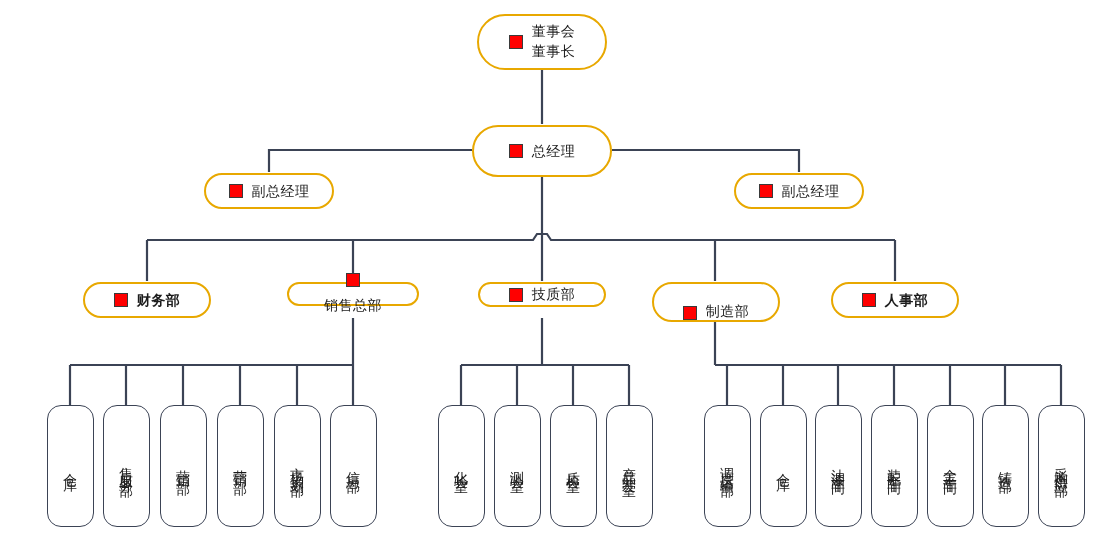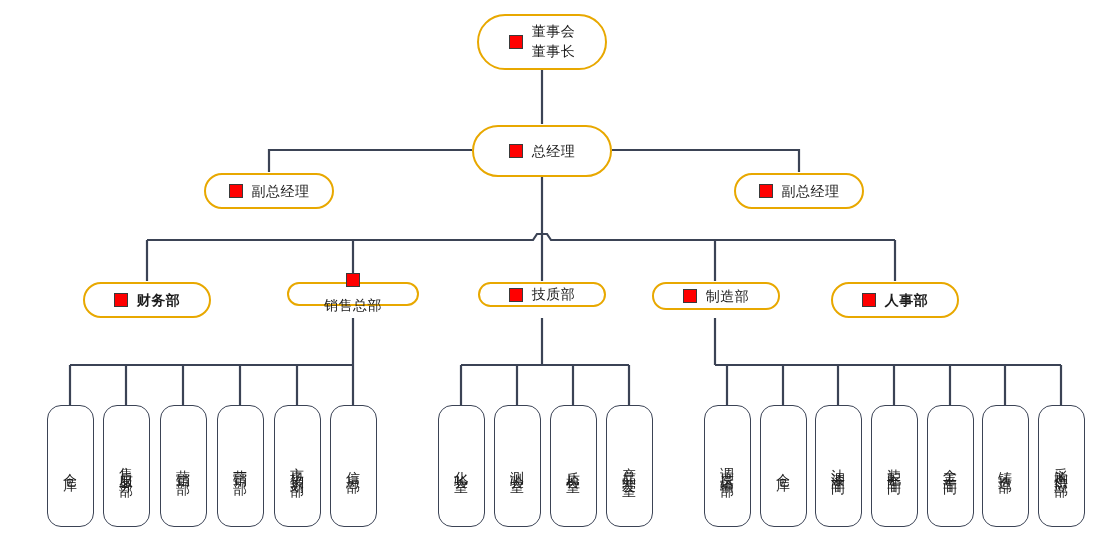--- a/index.html
+++ b/index.html
@@ -168,21 +168,21 @@
   <div class="pill-node" style="left:287px; top:282px; width:132px; height:24px;flex-direction:column;">
     <span class="redsq"></span>
     <span class="pill-label">销售总部</span>
   </div>
 
   <div class="pill-node" style="left:478px; top:282px; width:128px; height:25px;">
     <span class="redsq"></span>
     <span class="pill-label">技质部</span>
   </div>
 
-  <div class="pill-node" style="left:652px; top:282px; width:128px; height:28px;">
+  <div class="pill-node" style="left:652px; top:282px; width:128px; height:40px;align-items:flex-end;">
     <span class="redsq"></span>
     <span class="pill-label">制造部</span>
   </div>
 
   <div class="pill-node" style="left:831px; top:282px; width:128px; height:36px;font-weight:bold;">
     <span class="redsq"></span>
     <span class="pill-label">人事部</span>
   </div>
 
   <div class="leaf-node" style="left:47px; top:405px;">

